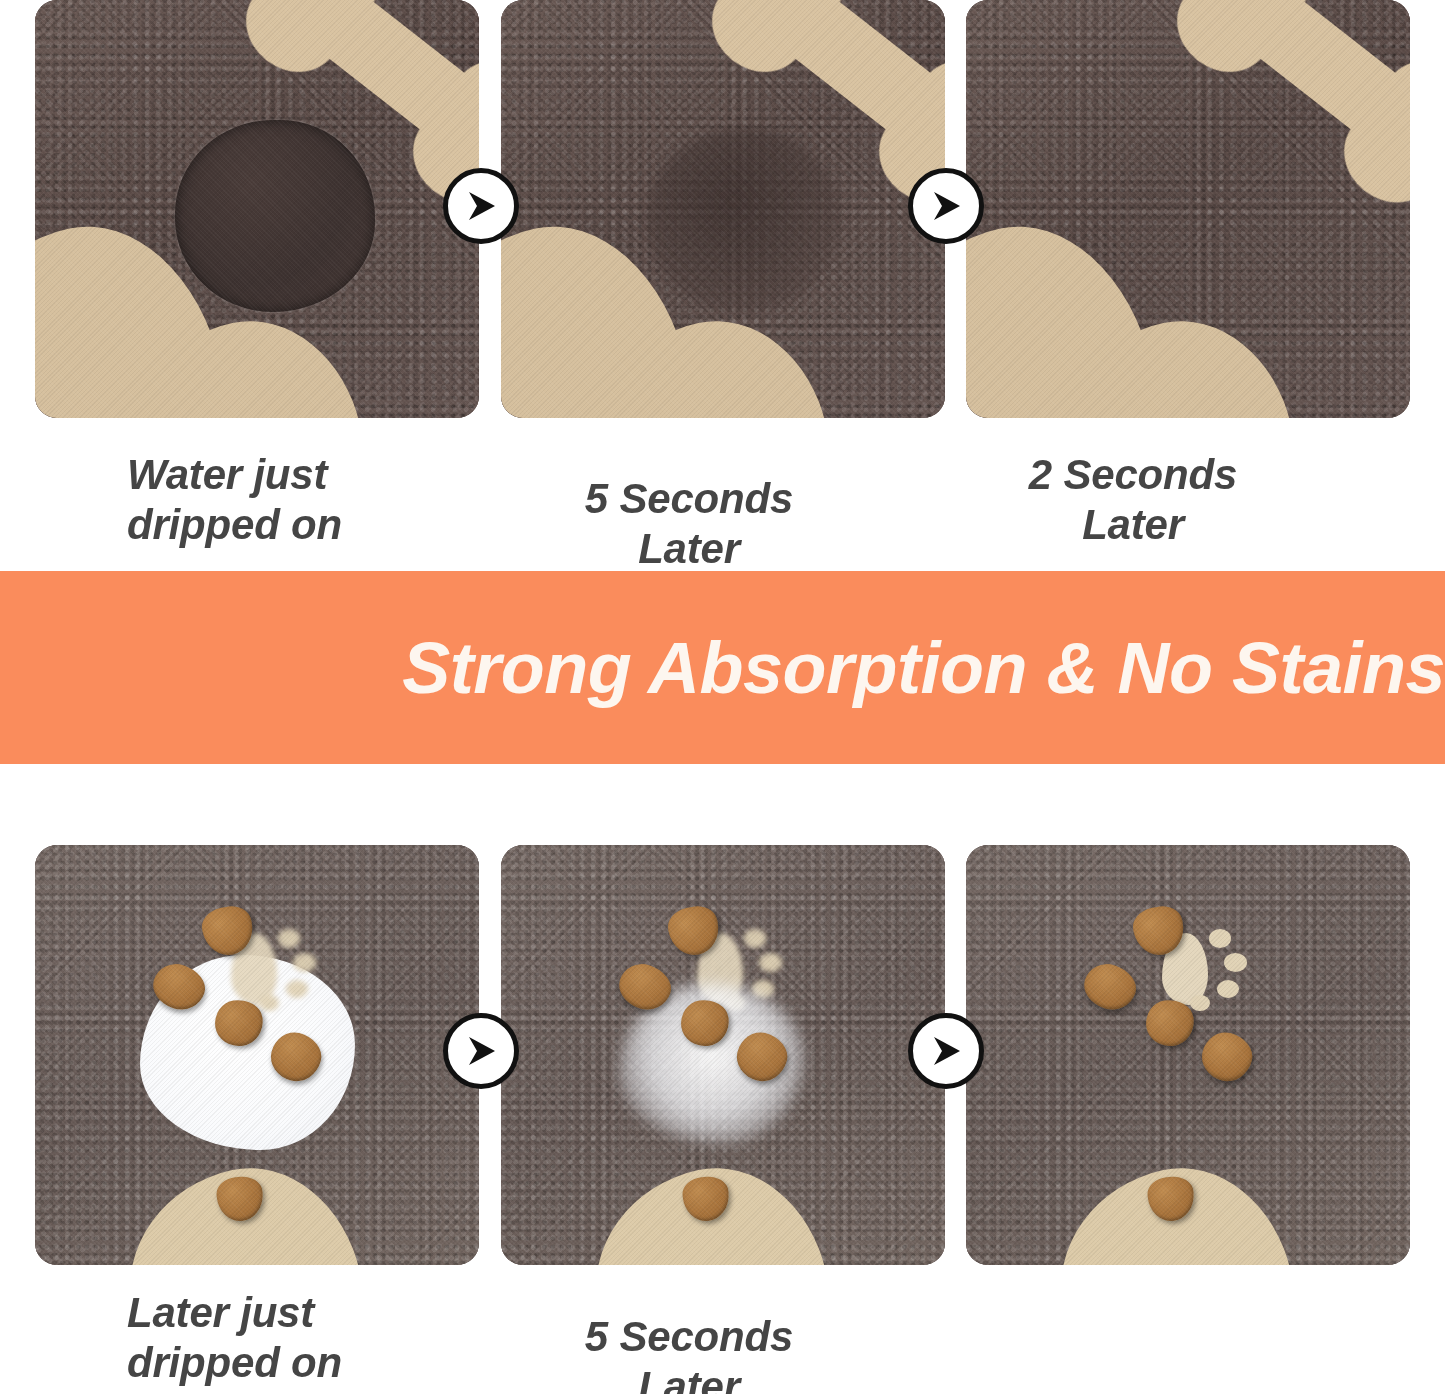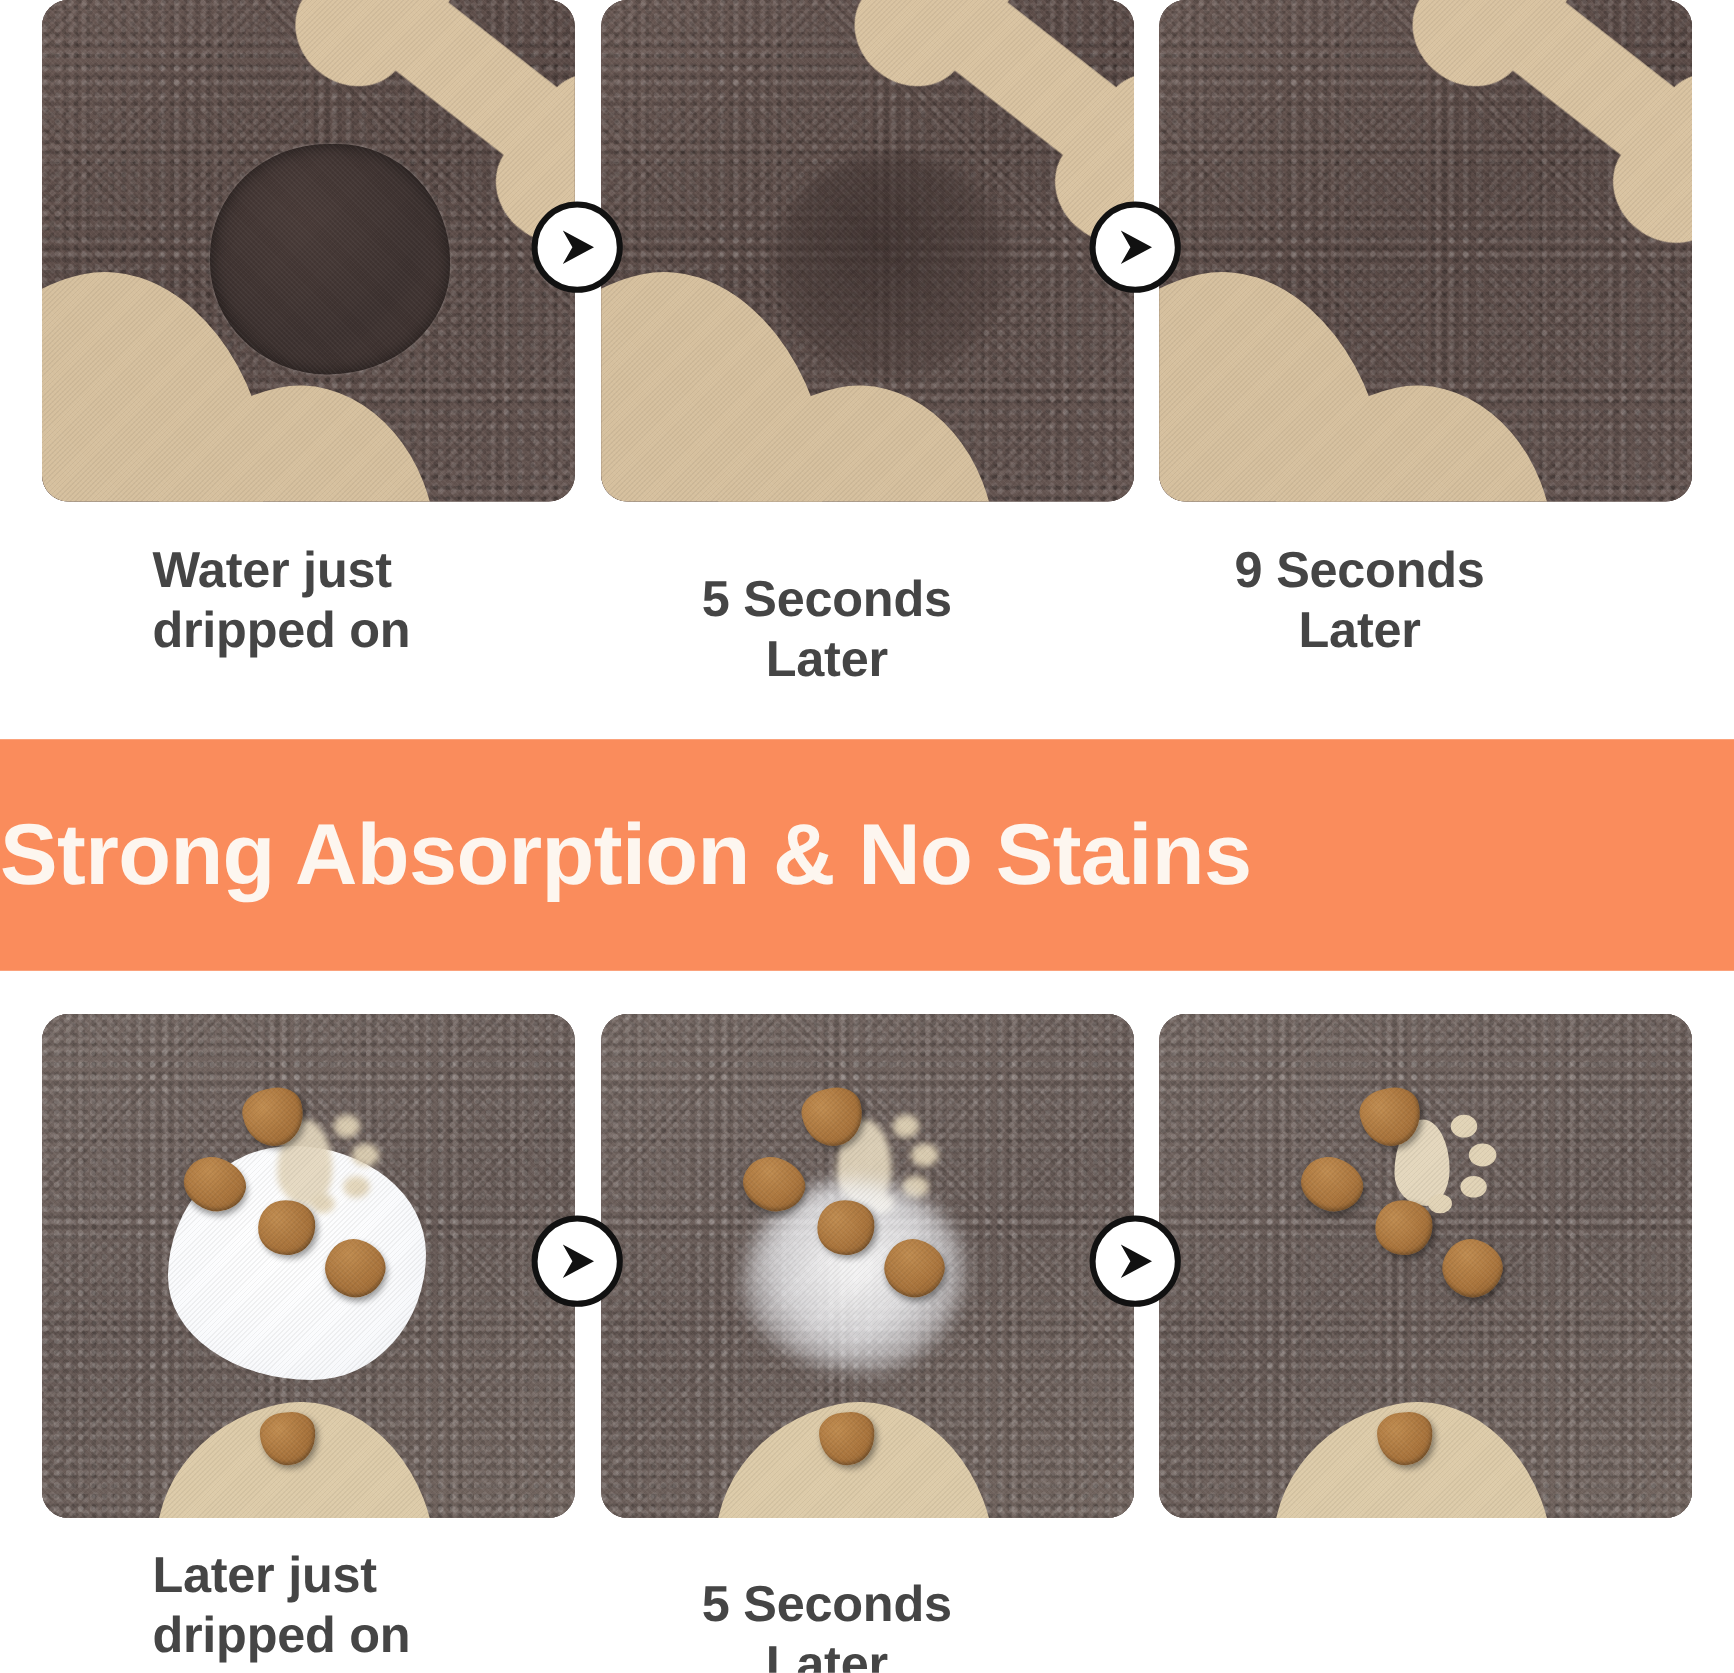--- a/index.html
+++ b/index.html
@@ -11,20 +11,21 @@
     background: #ffffff;
     font-family: "Liberation Sans", sans-serif;
     overflow: hidden;
   }
 
   .page {
     position: relative;
     width: 1320px;
     height: 1394px;
     background: #ffffff;
+    font-style: italic;
   }
 
   
   .photo-row {
     position: absolute;
     left: 0;
     width: 1445px;
     display: flex;
     justify-content: space-between;
     padding: 0 35px;
@@ -201,26 +202,26 @@
     white-space: pre-line;
   }
   .caption.c1 { text-align: left; padding-left: 92px; }
   .caption.c2 { padding-right: 24px; margin-top: 24px; }
   .caption.c3 { padding-right: 24px; }
   .caption.accent { color: #f4865c; }
 
   
   .banner {
     position: absolute;
-    left: 0; top: 616px;
+    left: 0; top: 571px;
     width: 1445px; height: 193px;
     background: #fa8c5c;
     display: flex;
     align-items: center;
-    justify-content: flex-start;
+    justify-content: flex-end;
   }
   .banner-text {
     color: #fdf6ef;
     font-size: 72px;
     font-weight: 700;
     letter-spacing: -0.5px;
     white-space: nowrap;
   }
 
   
@@ -302,21 +303,21 @@
     <svg width="40" height="40" viewBox="0 0 40 40" aria-hidden="true">
       <path d="M8 6 L34 20 L8 34 L16 20 Z" fill="#111111"></path>
     </svg>
   </div>
 
   <div class="caption-row top">
     <div class="caption c1">Water just
 dripped on</div>
     <div class="caption c2">5 Seconds
 Later</div>
-    <div class="caption c3">9 Seconds
+    <div class="caption c3">2 Seconds
 Later</div>
   </div>
 
   <div class="banner">
     <div class="banner-text">Strong Absorption &amp; No Stains</div>
   </div>
 
   <div class="photo-row bottom">
 
     <div class="panel">

